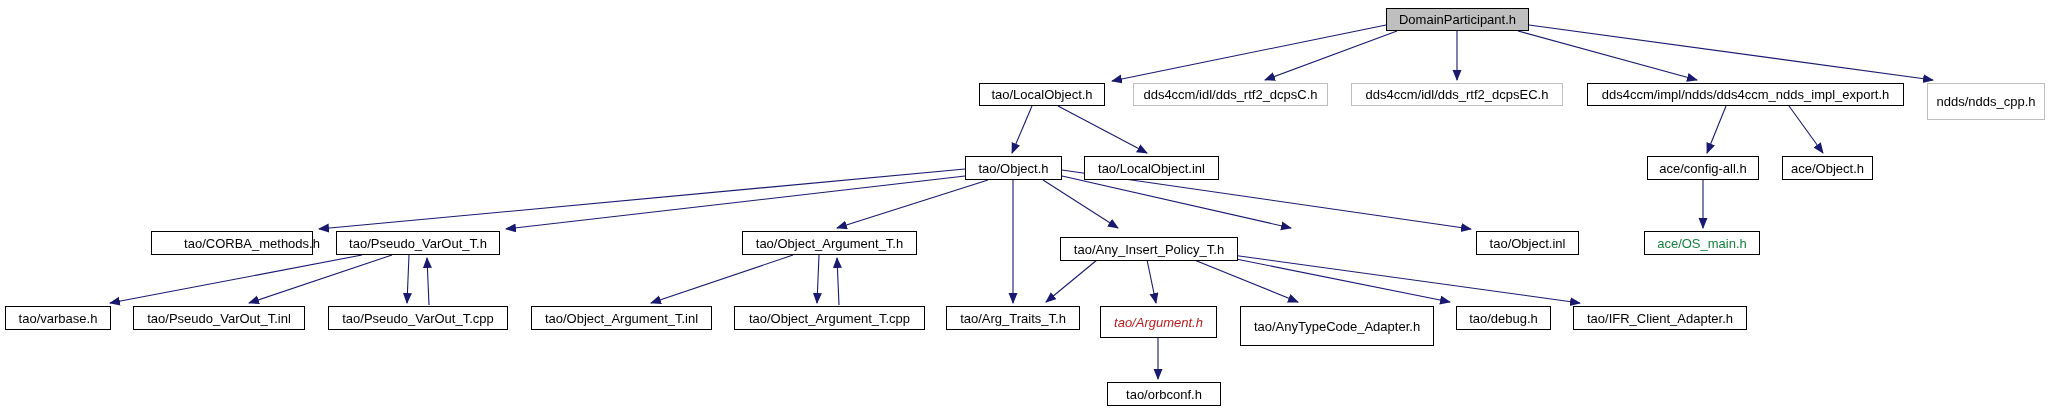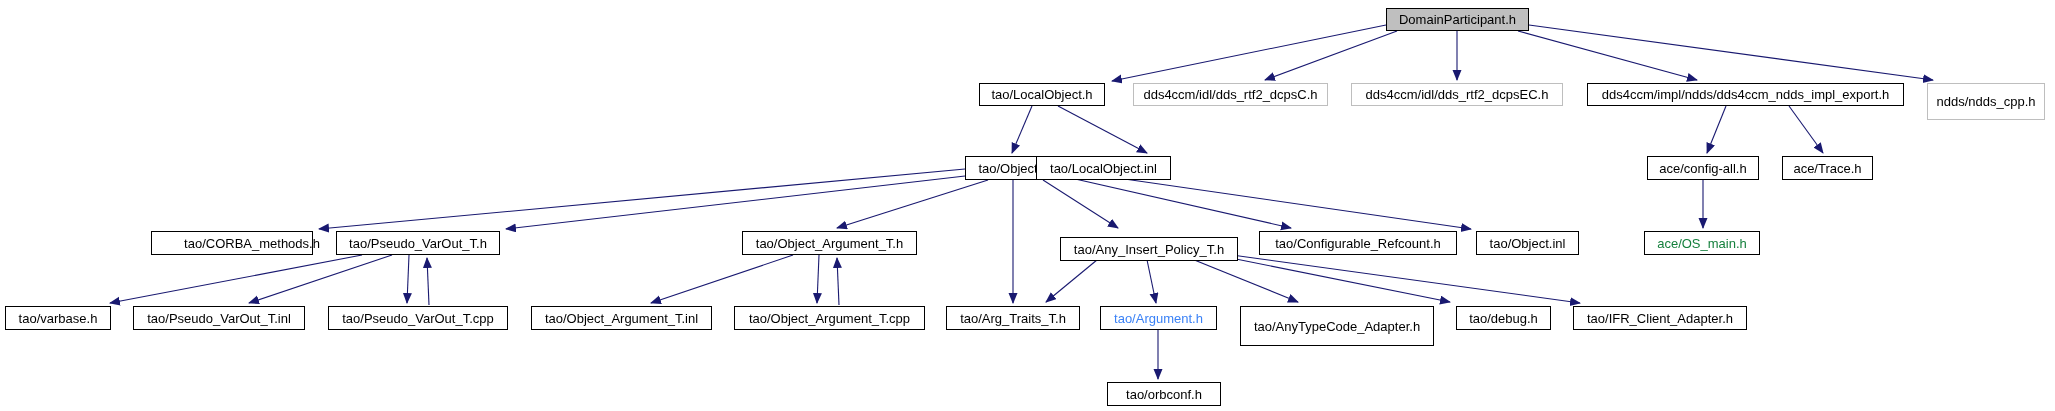--- a/index.html
+++ b/index.html
@@ -67,34 +67,33 @@
       <line x1="1232" y1="255" x2="1580" y2="303" stroke="#191970" stroke-width="1.1" marker-end="url(#arrow)"></line>
       <line x1="1158" y1="330" x2="1158" y2="379" stroke="#191970" stroke-width="1.1" marker-end="url(#arrow)"></line>
     </svg>
 <div class="node root" style="left: 1386px; top: 8px; width: 143px; height: 23px; color: rgb(0, 0, 0); background: rgb(191, 191, 191); border-color: rgb(0, 0, 0);">DomainParticipant.h</div>
     <div class="node normal" style="left: 979px; top: 83px; width: 126px; height: 23px; color: rgb(0, 0, 0); background: rgb(255, 255, 255); border-color: rgb(0, 0, 0);">tao/LocalObject.h</div>
     <div class="node truncated" style="left: 1133px; top: 83px; width: 195px; height: 23px; color: rgb(0, 0, 0); background: rgb(255, 255, 255); border-color: rgb(190, 190, 190);">dds4ccm/idl/dds_rtf2_dcpsC.h</div>
     <div class="node truncated" style="left: 1351px; top: 83px; width: 212px; height: 23px; color: rgb(0, 0, 0); background: rgb(255, 255, 255); border-color: rgb(190, 190, 190);">dds4ccm/idl/dds_rtf2_dcpsEC.h</div>
     <div class="node normal" style="left: 1587px; top: 83px; width: 317px; height: 23px; color: rgb(0, 0, 0); background: rgb(255, 255, 255); border-color: rgb(0, 0, 0);">dds4ccm/impl/ndds/dds4ccm_ndds_impl_export.h</div>
     <div class="node truncated" style="left: 1927px; top: 83px; width: 118px; height: 37px; color: rgb(0, 0, 0); background: rgb(255, 255, 255); border-color: rgb(190, 190, 190);">ndds/ndds_cpp.h</div>
     <div class="node normal" style="left: 965px; top: 156px; width: 97px; height: 24px; color: rgb(0, 0, 0); background: rgb(255, 255, 255); border-color: rgb(0, 0, 0);">tao/Object.h</div>
-    <div class="node normal" style="left: 1036px; top: 156px; width: 135px; height: 24px; color: rgb(0, 0, 0); background: rgb(255, 255, 255); border-color: rgb(0, 0, 0);">tao/LocalObject.inl</div>
+    <div class="node normal" style="left: 1084px; top: 156px; width: 135px; height: 24px; color: rgb(0, 0, 0); background: rgb(255, 255, 255); border-color: rgb(0, 0, 0);">tao/LocalObject.inl</div>
     <div class="node normal" style="left: 1647px; top: 156px; width: 112px; height: 24px; color: rgb(0, 0, 0); background: rgb(255, 255, 255); border-color: rgb(0, 0, 0);">ace/config-all.h</div>
-    <div class="node normal" style="left: 1782px; top: 156px; width: 91px; height: 24px; color: rgb(0, 0, 0); background: rgb(255, 255, 255); border-color: rgb(0, 0, 0);">ace/Trace.h</div>
+    <div class="node normal" style="left: 1782px; top: 156px; width: 91px; height: 24px; color: rgb(0, 0, 0); background: rgb(255, 255, 255); border-color: rgb(0, 0, 0);">ace/Object.h</div>
     <div class="node normal" style="left: 151px; top: 231px; width: 162px; height: 24px; color: rgb(0, 0, 0); background: rgb(255, 255, 255); border-color: rgb(0, 0, 0); padding-left: 40px;">tao/CORBA_methods.h</div>
     <div class="node normal" style="left: 336px; top: 231px; width: 164px; height: 24px; color: rgb(0, 0, 0); background: rgb(255, 255, 255); border-color: rgb(0, 0, 0);">tao/Pseudo_VarOut_T.h</div>
     <div class="node normal" style="left: 742px; top: 231px; width: 175px; height: 24px; color: rgb(0, 0, 0); background: rgb(255, 255, 255); border-color: rgb(0, 0, 0);">tao/Object_Argument_T.h</div>
     <div class="node normal" style="left: 1060px; top: 237px; width: 178px; height: 24px; color: rgb(0, 0, 0); background: rgb(255, 255, 255); border-color: rgb(0, 0, 0);">tao/Any_Insert_Policy_T.h</div>
-    <div class="node normal" style="left: 1259px; top: 231px; width: 198px; height: 24px; color: rgb(0, 0, 0); background: rgb(255, 255, 255); border-color: rgb(0, 0, 0);">tao/Configurable_Refcount.h</div>
     <div class="node normal" style="left: 1476px; top: 231px; width: 103px; height: 24px; color: rgb(0, 0, 0); background: rgb(255, 255, 255); border-color: rgb(0, 0, 0);">tao/Object.inl</div>
     <div class="node normal" style="left: 1644px; top: 231px; width: 116px; height: 24px; color: #15803d; background: rgb(255, 255, 255); border-color: rgb(0, 0, 0);">ace/OS_main.h</div>
     <div class="node normal" style="left: 5px; top: 306px; width: 106px; height: 24px; color: rgb(0, 0, 0); background: rgb(255, 255, 255); border-color: rgb(0, 0, 0);">tao/varbase.h</div>
     <div class="node normal" style="left: 133px; top: 306px; width: 172px; height: 24px; color: rgb(0, 0, 0); background: rgb(255, 255, 255); border-color: rgb(0, 0, 0);">tao/Pseudo_VarOut_T.inl</div>
     <div class="node normal" style="left: 328px; top: 306px; width: 180px; height: 24px; color: rgb(0, 0, 0); background: rgb(255, 255, 255); border-color: rgb(0, 0, 0);">tao/Pseudo_VarOut_T.cpp</div>
     <div class="node normal" style="left: 531px; top: 306px; width: 181px; height: 24px; color: rgb(0, 0, 0); background: rgb(255, 255, 255); border-color: rgb(0, 0, 0);">tao/Object_Argument_T.inl</div>
     <div class="node normal" style="left: 734px; top: 306px; width: 191px; height: 24px; color: rgb(0, 0, 0); background: rgb(255, 255, 255); border-color: rgb(0, 0, 0);">tao/Object_Argument_T.cpp</div>
     <div class="node normal" style="left: 946px; top: 306px; width: 134px; height: 24px; color: rgb(0, 0, 0); background: rgb(255, 255, 255); border-color: rgb(0, 0, 0);">tao/Arg_Traits_T.h</div>
-    <div class="node normal" style="left: 1100px; top: 306px; width: 117px; height: 24px; color: #3b82f6; background: rgb(255, 255, 255); border-color: rgb(0, 0, 0);">tao/Argument.h</div>
+    <div class="node normal" style="left: 1100px; top: 306px; width: 117px; height: 32px; color: #b91c1c; background: rgb(255, 255, 255); border-color: rgb(0, 0, 0); font-style: italic;">tao/Argument.h</div>
     <div class="node normal" style="left: 1240px; top: 306px; width: 194px; height: 40px; color: rgb(0, 0, 0); background: rgb(255, 255, 255); border-color: rgb(0, 0, 0);">tao/AnyTypeCode_Adapter.h</div>
     <div class="node normal" style="left: 1456px; top: 306px; width: 95px; height: 24px; color: rgb(0, 0, 0); background: rgb(255, 255, 255); border-color: rgb(0, 0, 0);">tao/debug.h</div>
     <div class="node normal" style="left: 1573px; top: 306px; width: 174px; height: 24px; color: rgb(0, 0, 0); background: rgb(255, 255, 255); border-color: rgb(0, 0, 0);">tao/IFR_Client_Adapter.h</div>
     <div class="node normal" style="left: 1107px; top: 382px; width: 114px; height: 24px; color: rgb(0, 0, 0); background: rgb(255, 255, 255); border-color: rgb(0, 0, 0);">tao/orbconf.h</div>
   </div>
 
 </body></html>

